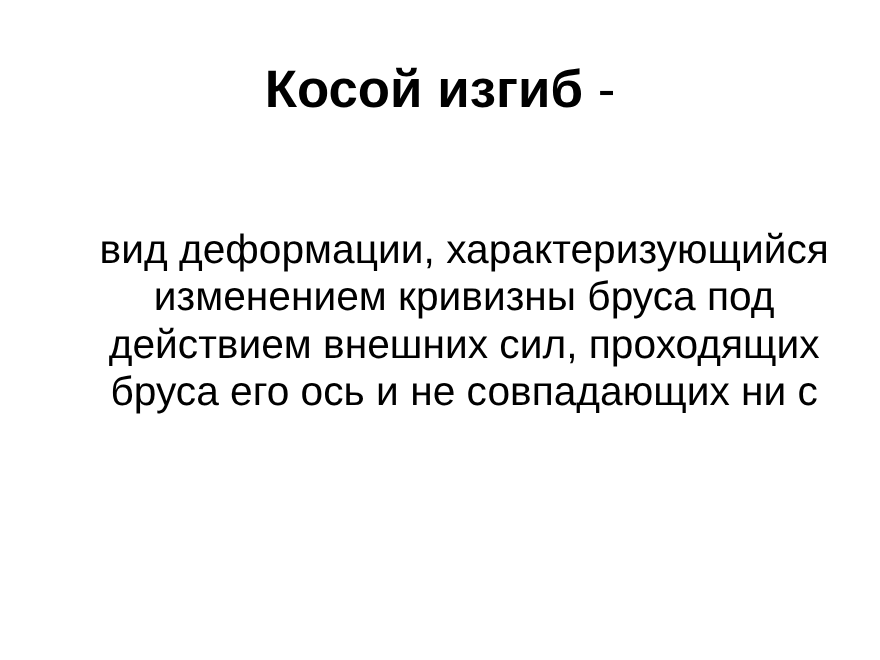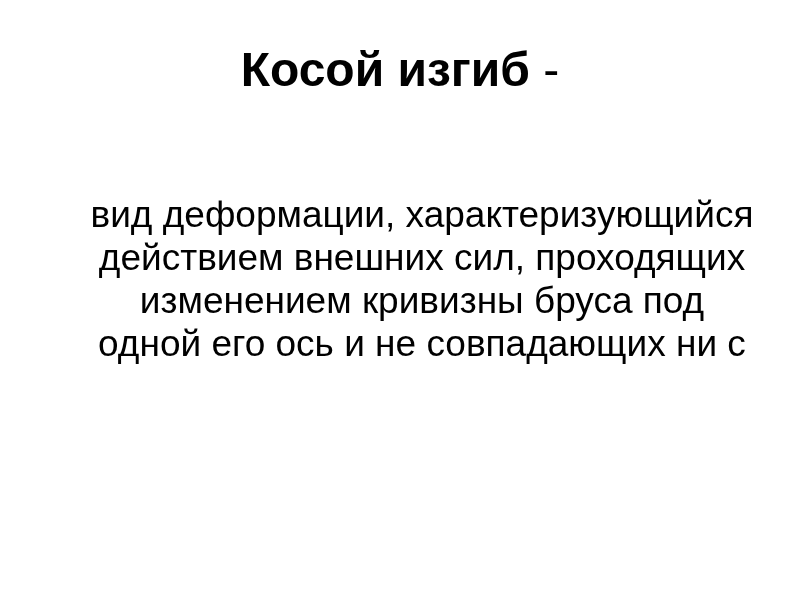--- a/index.html
+++ b/index.html
@@ -13,21 +13,21 @@
     font-family: "Liberation Sans", sans-serif;
   }
   .slide {
     position: relative;
     width: 800px;
     height: 600px;
     background: #ffffff;
     color: #000000;
   }
   .slide-title {
-    margin: 0;
+    margin: 12px;
     padding-top: 46px;
     text-align: center;
     font-size: 48px;
     line-height: 48px;
     font-weight: bold;
     letter-spacing: 0px;
     white-space: pre;
   }
   .slide-title .title-dash {
     font-weight: normal;
@@ -55,18 +55,18 @@
 </style>
 </head>
 <body>
 
 <div class="slide">
 
   <h1 class="slide-title"><span>Косой изгиб</span><span class="title-dash"> -</span></h1>
 
   <div class="body-text">
     <div class="body-line">вид деформации, характеризующийся</div>
+    <div class="body-line">изменением кривизны бруса под</div>
     <div class="body-line">действием внешних сил, проходящих</div>
-    <div class="body-line">изменением кривизны бруса под</div>
-    <div class="body-line">одной его ось и не совпадающих ни с</div>
+    <div class="body-line">бруса его ось и не совпадающих ни с</div>
   </div>
 
 </div>
 
 </body></html>

